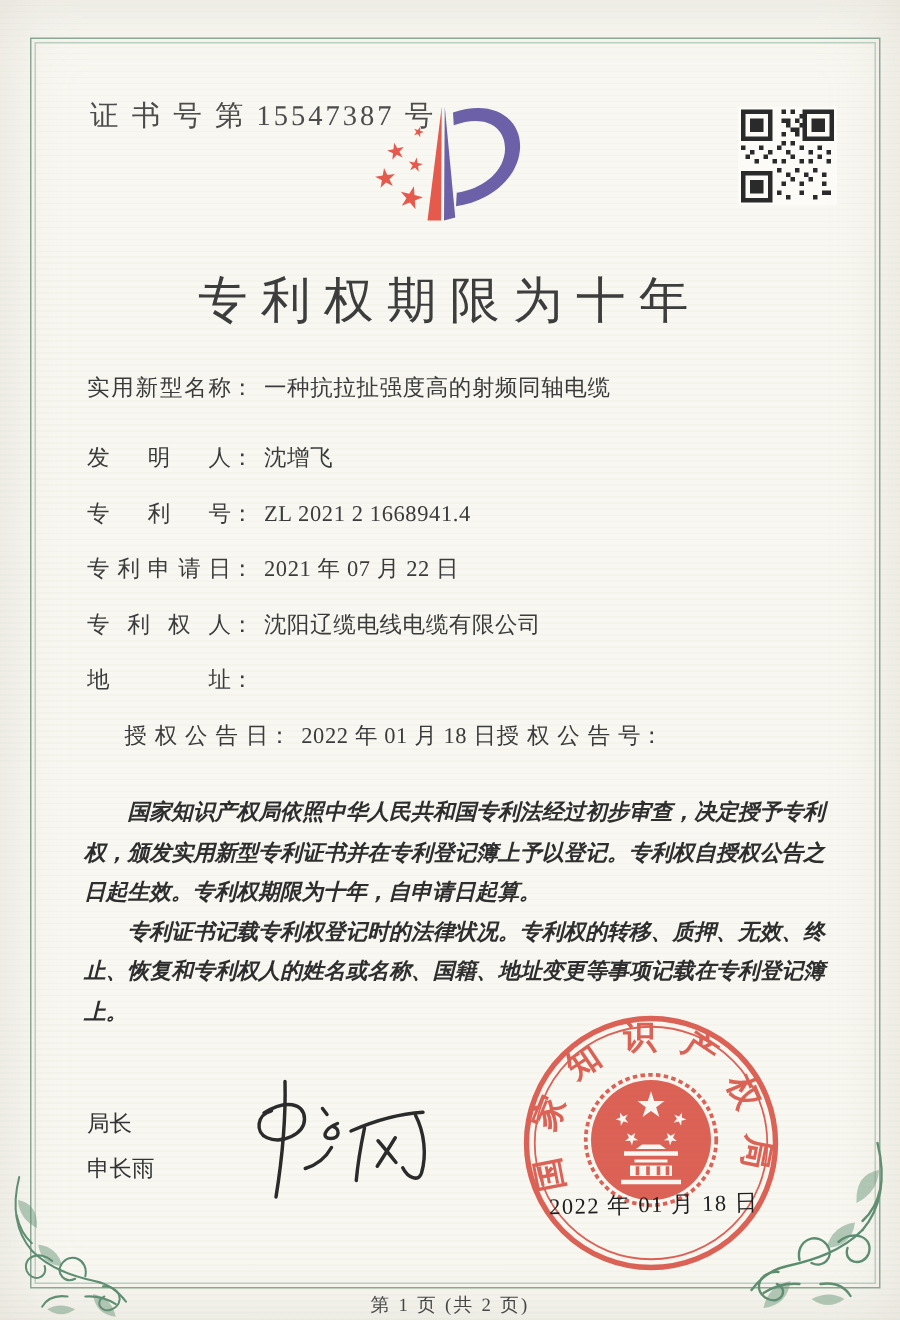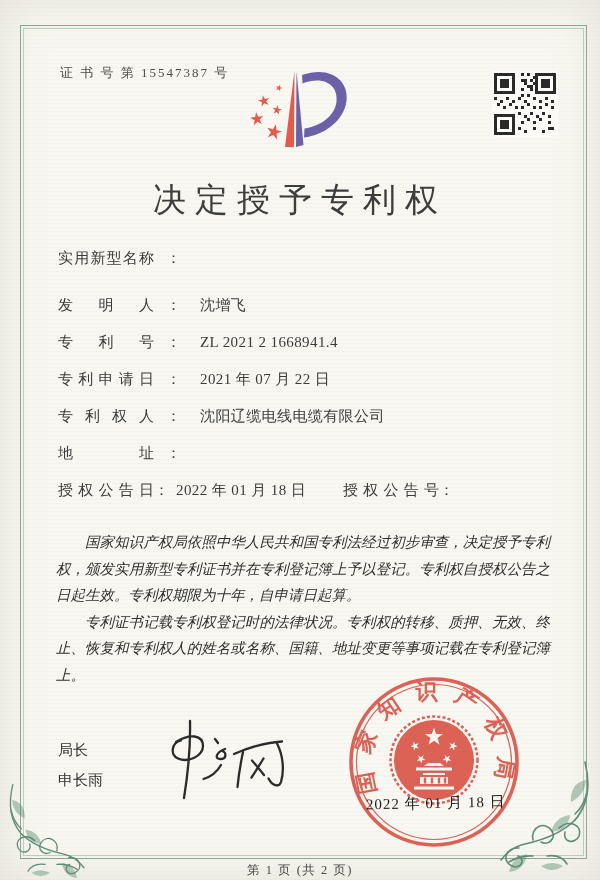--- a/index.html
+++ b/index.html
@@ -11,41 +11,41 @@
   }
   .vignette{position:absolute;inset:0;pointer-events:none;
     box-shadow:inset 0 0 46px rgba(175,170,150,.28);}
   .scanlines{position:absolute;inset:0;pointer-events:none;
     background:repeating-linear-gradient(0deg,rgba(170,190,175,.05) 0 1px,transparent 1px 4px);}
 
   .frame{position:absolute;top:25px;left:20px;right:13px;bottom:21px;
     border:1.5px solid var(--border-green,#8aa796);}
   .frame-inner{position:absolute;inset:2px;border:1px solid var(--border-green-light,#bdd0c3);}
 
-  .cert-number{position:absolute;left:60px;top:64px;font-size:13px;
+  .cert-number{position:absolute;left:60px;top:64px;font-size:19px;
     letter-spacing:2px;color:#4c4c4c;white-space:pre;}
 
   .logo{position:absolute;left:228px;top:58px;}
 
   .title{position:absolute;top:178px;left:0;width:100%;text-align:center;
     font-size:33px;letter-spacing:9px;color:#3d3d3d;font-weight:500;white-space:nowrap;}
 
   .qr{position:absolute;left:492px;top:71px;}
 
   .fields{position:absolute;left:58px;top:249px;width:494px;font-size:15px;color:#3b3b3b;}
-  .field-row{display:flex;align-items:baseline;margin-bottom:18px;gap:12px;}
+  .field-row{display:flex;align-items:baseline;margin-bottom:18px;}
   .field-row.gap-lg{margin-bottom:28px;}
   .f-label{display:inline-block;width:96px;text-align:justify;text-align-last:justify;white-space:nowrap;}
   .f-value{margin-left:7px;white-space:pre-wrap;letter-spacing:.4px;}
   .dual{display:flex;}
-  .dual .field{display:flex;align-items:baseline;}
+  .dual .field{display:flex;align-items:baseline;justify-content:flex-end;}
   .dual .field.first{width:273px;}
 
   .paragraphs{position:absolute;left:56px;top:529px;width:494px;
-    font-size:14.5px;line-height:26.5px;color:#2e2e2e;text-align:justify;font-style:italic;}
+    font-size:14.5px;line-height:26.5px;color:#2e2e2e;text-align:justify;font-style:italic;font-weight:bold;}
   .paragraphs p{margin:0;text-indent:2em;}
 
   .signer{position:absolute;left:58px;top:735px;font-size:15px;color:#333;line-height:30px;}
   .signature{position:absolute;left:138px;top:708px;}
 
   .seal{position:absolute;left:344px;top:672px;opacity:.88;mix-blend-mode:multiply;}
   .seal-date{position:absolute;left:366px;top:794px;font-size:15px;color:#1d1d1d;
     letter-spacing:1px;transform:rotate(-1.2deg);white-space:pre;}
 
   .orn{position:absolute;}
@@ -78,21 +78,21 @@
     <use href="#st" transform="translate(36,43) scale(6) rotate(-12)"></use>
     <use href="#st" transform="translate(49,52) scale(5) rotate(10)"></use>
     <use href="#st" transform="translate(29,61) scale(7) rotate(-8)"></use>
     <use href="#st" transform="translate(46,74) scale(8) rotate(14)"></use>
   </g>
   <path d="M66.5,13 L57,89 L66,89 Z" fill="var(--logo-red,#e6594d)"></path>
   <path d="M68.5,13 L68,89 L75.5,87 Z" fill="var(--logo-purple,#6c60a8)"></path>
   <path d="M74,17 C104,7 121,24 118.5,43 C116,63 96,77 76,79.5 L76.5,70.5 C93,68 106.5,58 108.5,44 C110.5,27 96,17.5 74.5,25.5 Z" fill="var(--logo-purple,#6c60a8)"></path>
 </svg>
 
-<div class="title">决定授予专利权</div>
+<div class="title">专利权期限为十年</div>
 
 <svg class="qr" width="66" height="66" viewBox="0 0 66 66">
   <rect width="66" height="66" fill="#fcfbf8"></rect>
   <g id="fp" fill="#2a2a2a">
     <g transform="translate(2,2)">
         <rect width="21" height="21"></rect>
         <rect x="3" y="3" width="15" height="15" fill="#fcfbf8"></rect>
         <rect x="6" y="6" width="9" height="9"></rect>
       </g>
     <g transform="translate(43,2)">
@@ -106,20 +106,21 @@
         <rect x="6" y="6" width="9" height="9"></rect>
       </g>
   </g>
   <path fill="#2a2a2a" d="M29,2h3v3h-3z M35,2h3v3h-3z M41,5h3v3h-3z M29,8h6v3h-6z M38,8h3v3h-3z M32,11h3v3h-3z M41,11h3v3h-3z M35,14h6v3h-6z M29,17h3v3h-3z M38,17h3v3h-3z M29,23h3v3h-3z M35,23h3v3h-3z M41,26h3v3h-3z M26,26h3v3h-3z M32,29h3v3h-3z M47,29h3v3h-3z M53,26h3v3h-3z M59,29h3v3h-3z M2,26h3v3h-3z M8,29h3v3h-3z M14,26h3v3h-3z M20,29h3v3h-3z M5,32h3v3h-3z M11,35h3v3h-3z M17,32h3v3h-3z M23,35h3v3h-3z M29,35h3v3h-3z M35,32h3v3h-3z M41,35h3v3h-3z M47,35h3v3h-3z M53,32h3v3h-3z M59,35h3v3h-3z M26,41h3v3h-3z M32,44h3v3h-3z M38,41h3v3h-3z M44,44h3v3h-3z M50,41h3v3h-3z M56,44h3v3h-3z M29,50h3v3h-3z M35,47h3v3h-3z M41,50h3v3h-3z M47,47h3v3h-3z M56,50h3v3h-3z M26,56h3v3h-3z M32,59h3v3h-3z M41,56h3v3h-3z M50,59h3v3h-3z M56,56h6v3h-6z"></path>
 </svg>
 
 <div class="fields">
   <div class="field-row gap-lg">
     <span class="f-label">实用新型名称</span>
       <span>：</span>
+      <span class="f-value">一种抗拉扯强度高的射频同轴电缆</span>
   </div>
   <div class="field-row">
     <span class="f-label">发明人</span>
       <span>：</span>
       <span class="f-value">沈增飞</span>
   </div>
   <div class="field-row">
     <span class="f-label">专利号</span>
       <span>：</span>
       <span class="f-value">ZL 2021 2 1668941.4</span>

